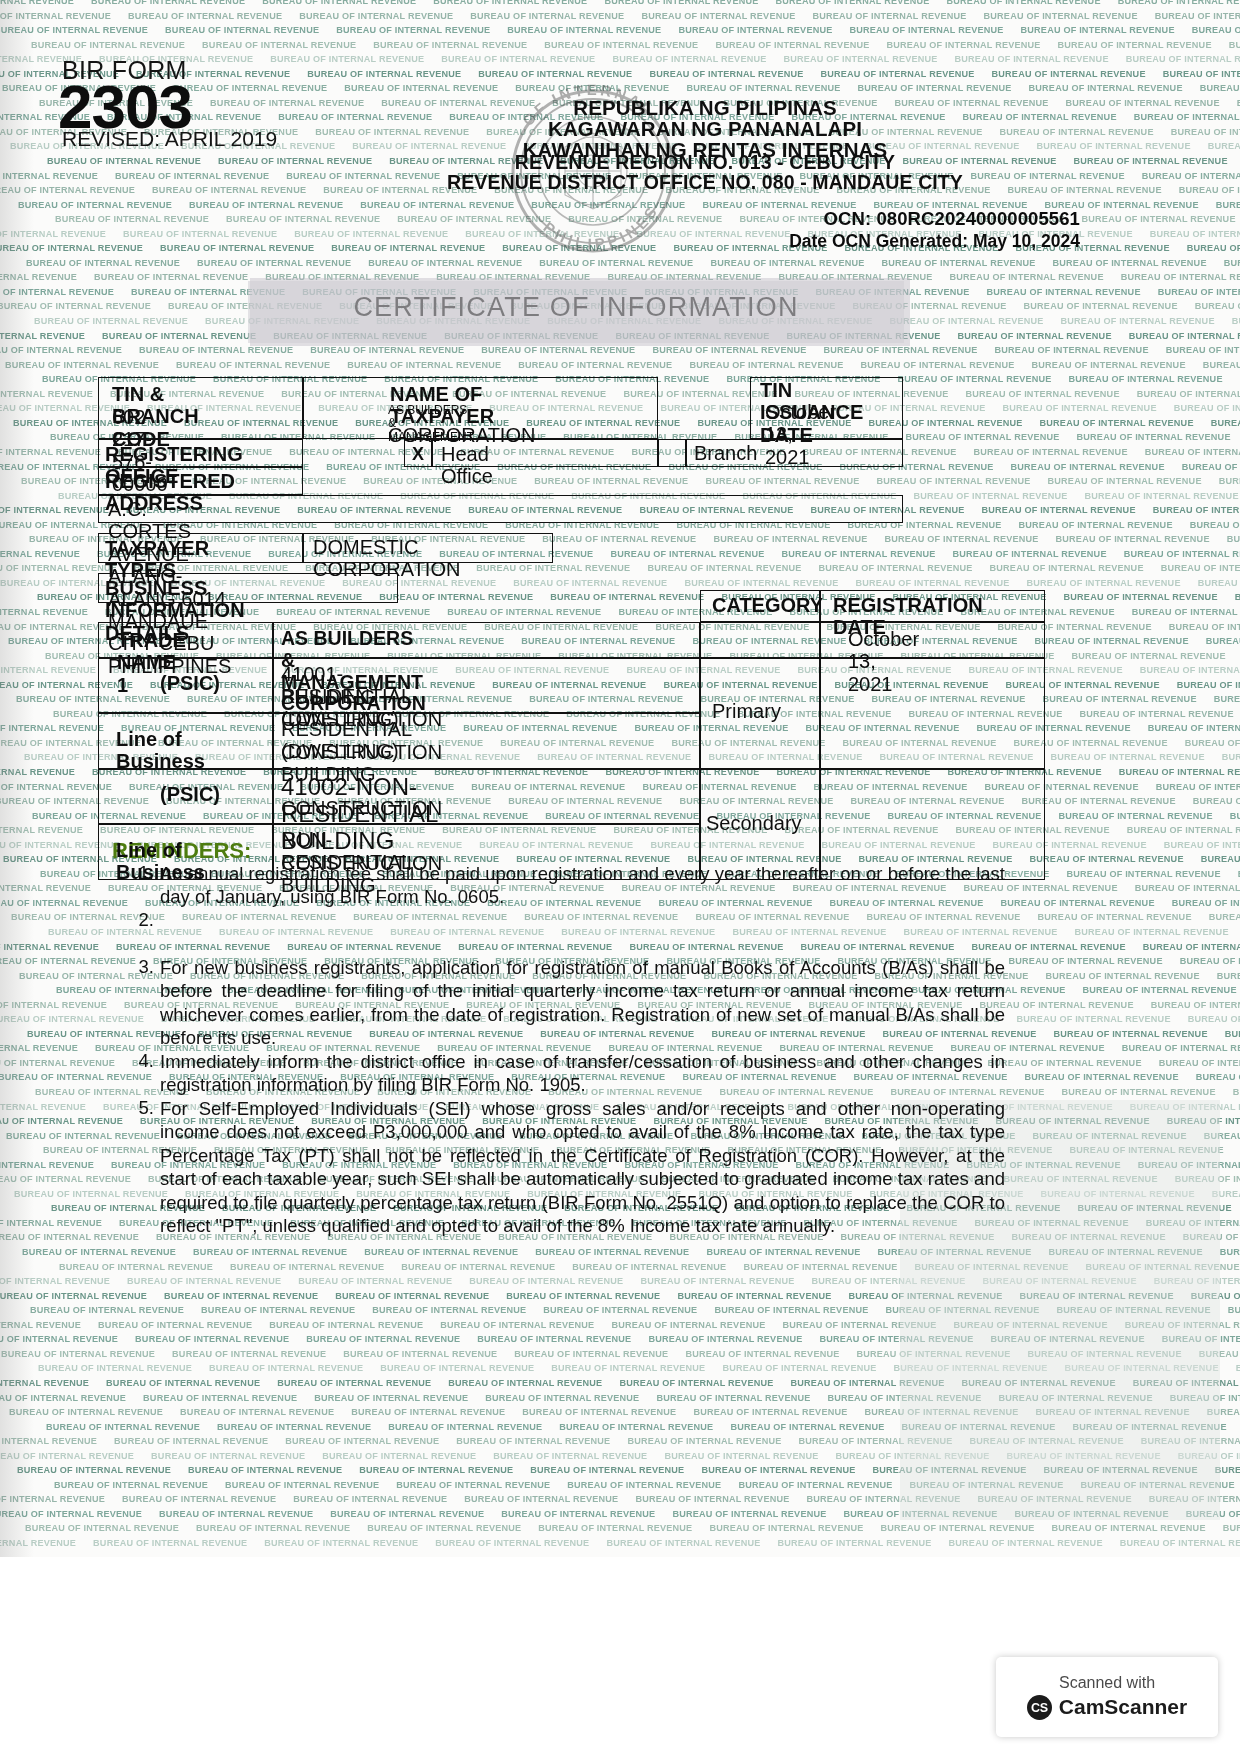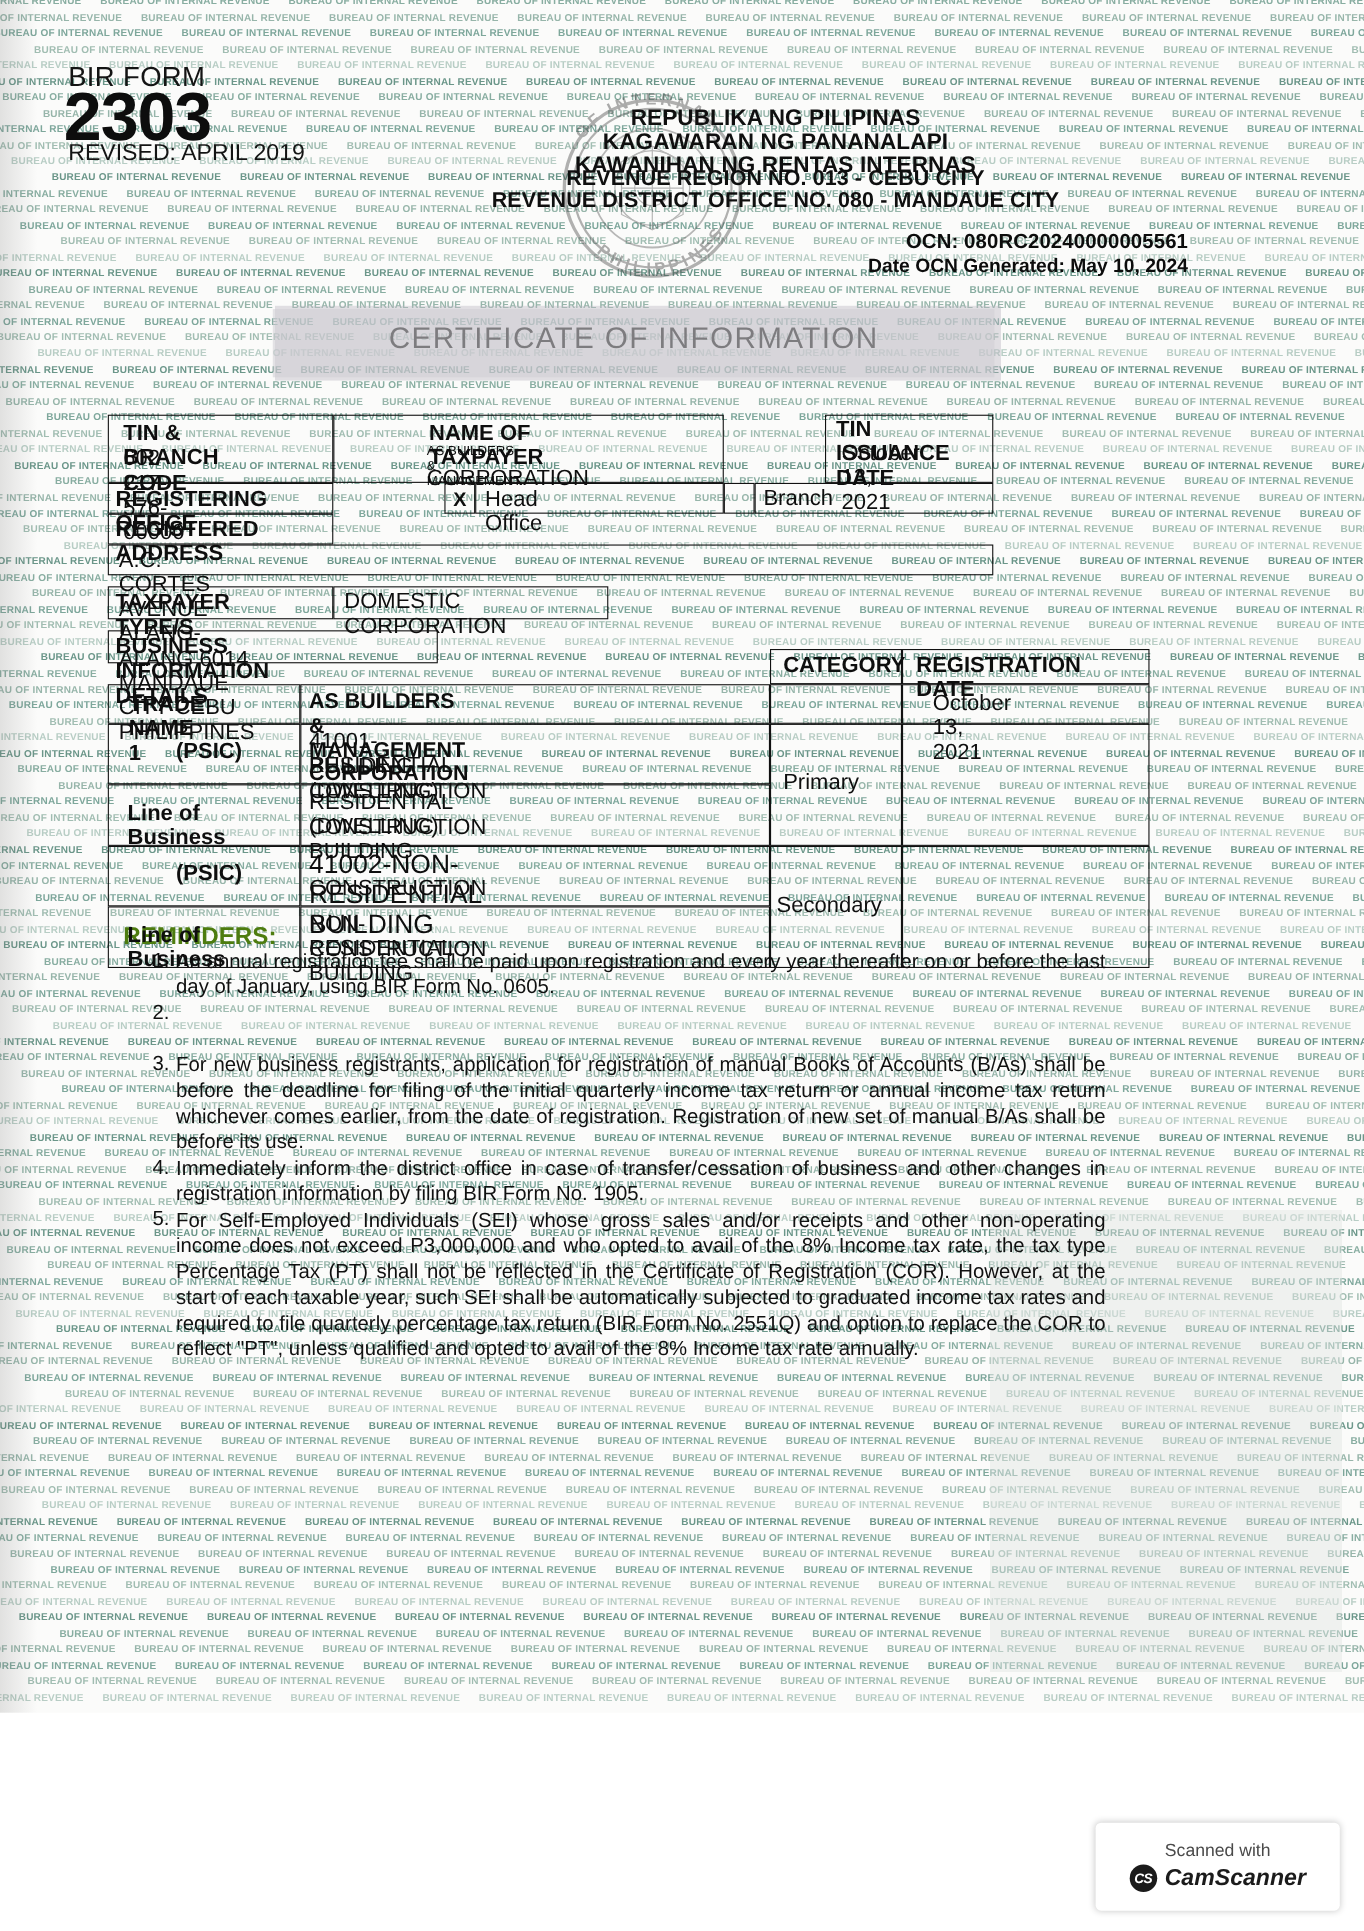--- a/index.html
+++ b/index.html
@@ -190,21 +190,21 @@
     z-index: 9;
     display: flex;
     flex-direction: column;
     align-items: center;
     justify-content: center;
   }
   #cs-top {
     font-size: 16px; color: #4a4a4a; margin-bottom: 3px;
   }
   #cs-bot {
-    display: flex; align-items: flex-end; gap: 7px; font-style: italic;
+    display: flex; align-items: flex-start; gap: 7px;
   }
   #cs-logo {
     width: 25px; height: 25px; border-radius: 50%;
     background: #1b1b1b; color: #fff;
     font-size: 12.5px; font-weight: bold;
     display: flex; align-items: center; justify-content: center;
     letter-spacing: -0.5px;
   }
   #cs-name { font-size: 21px; color: #1b1b1b; font-weight: bold; }
 

